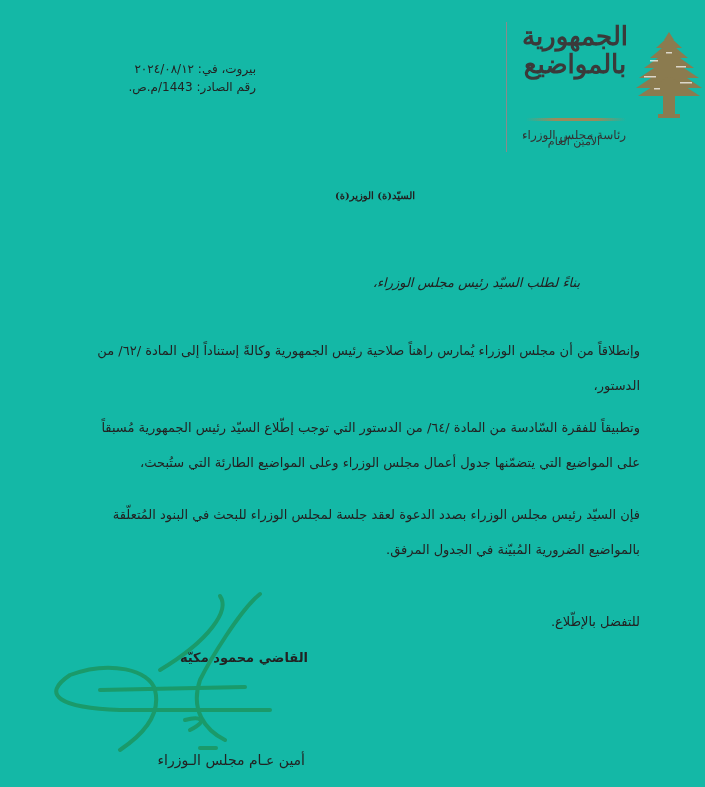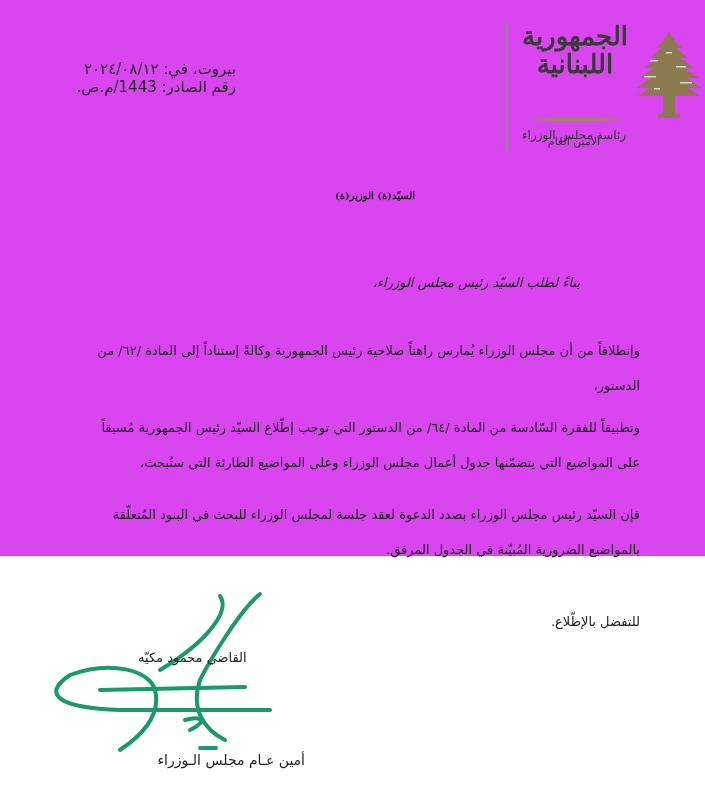--- a/index.html
+++ b/index.html
@@ -1,69 +1,69 @@
 <!DOCTYPE html>
 <html><head>
   <meta charset="utf-8">
   <style>
     html, body { margin: 0; padding: 0; background: #ffffff; }
     body { width: 705px; height: 787px; position: relative; overflow: hidden;
            font-family: "DejaVu Sans", sans-serif; color: #1a1a1a; }
-    .page { position: absolute; left: 0; top: 0; width: 705px; height: 556px; background: #d946ef; }
+    .page { position: absolute; left: 0; top: 0; width: 705px; height: 787px; background: #14b8a6; }
 
     
     .letterhead { position: absolute; left: 506px; top: 18px; width: 195px; height: 140px; }
     .lh-rule { position: absolute; left: 0; top: 4px; width: 1px; height: 130px; background: #8a8a8a; }
     .lh-title { position: absolute; left: 14px; top: 4px; width: 110px; text-align: center;
                 font-family: "DejaVu Serif", serif; font-size: 26px; line-height: 28px; color: #3a3a3a;
                 direction: rtl; font-weight: bold; letter-spacing: -1px; }
     .lh-gold-line { position: absolute; left: 20px; top: 100px; width: 100px; height: 3px;
                     background: linear-gradient(90deg, rgba(160,140,90,0), #9c8a5a 30%, #9c8a5a 70%, rgba(160,140,90,0)); }
     .lh-sub1 { position: absolute; left: 8px; top: 110px; width: 120px; text-align: center; direction: rtl;
                font-family: "DejaVu Serif", serif; font-size: 12px; color: #333; }
     .lh-sub2 { position: absolute; left: 8px; top: 117px; width: 120px; text-align: center; direction: rtl;
                font-family: "DejaVu Serif", serif; font-size: 11px; color: #333; }
     .cedar { position: absolute; left: 636px; top: 30px; width: 66px; height: 90px; }
 
     
-    .meta { position: absolute; left: 76px; top: 60px; width: 160px; direction: rtl; text-align: right;
-            font-size: 15px; line-height: 18px; color: #222; }
+    .meta { position: absolute; left: 96px; top: 60px; width: 160px; direction: rtl; text-align: right;
+            font-size: 12px; line-height: 18px; color: #222; }
 
     
     .addressee { position: absolute; left: 250px; top: 190px; width: 250px; text-align: center; direction: rtl;
                  font-family: "DejaVu Serif", serif; font-weight: bold; font-size: 10px; color: #222; }
 
     
     .body-text { position: absolute; left: 80px; width: 560px; direction: rtl; text-align: right;
                  font-size: 13px; line-height: 35px; color: #222; }
     .p1 { top: 265px; }
     .p2 { top: 333px; }
     .p3 { top: 410px; }
     .p4 { top: 497px; }
     .p5 { top: 604px; }
     .body-text p { margin: 0; }
     .indent { padding-right: 60px; font-style: italic; }
 
     
-    .sig-name { position: absolute; left: 138px; top: 650px; width: 170px; direction: rtl; text-align: left;
-                font-weight: normal; font-size: 13px; color: #222; z-index: 2; }
+    .sig-name { position: absolute; left: 138px; top: 650px; width: 170px; direction: rtl; text-align: right;
+                font-weight: bold; font-size: 13px; color: #222; z-index: 2; }
     .sig-title { position: absolute; left: 110px; top: 752px; width: 195px; direction: rtl; text-align: right;
                  font-weight: normal; font-size: 14px; color: #222; z-index: 2; }
     .signature { position: absolute; left: 40px; top: 590px; width: 260px; height: 170px; z-index: 1; }
   </style>
 </head>
 <body>
 
 <div class="page">
 
   <div class="letterhead">
     <div class="lh-rule"></div>
     <div class="lh-title">
       <div>الجمهورية</div>
-      <div>اللبنانية</div>
+      <div>بالمواضيع</div>
     </div>
     <div class="lh-gold-line"></div>
     <div class="lh-sub1">رئاسة مجلس الوزراء</div>
     <div class="lh-sub2">الأمين العام</div>
   </div>
 
   <svg class="cedar" viewBox="0 0 66 90">
     <g fill="#8b7b4f">
       <polygon points="33,2 38,10 28,10"></polygon>
       <polygon points="33,6 46,18 20,18"></polygon>

